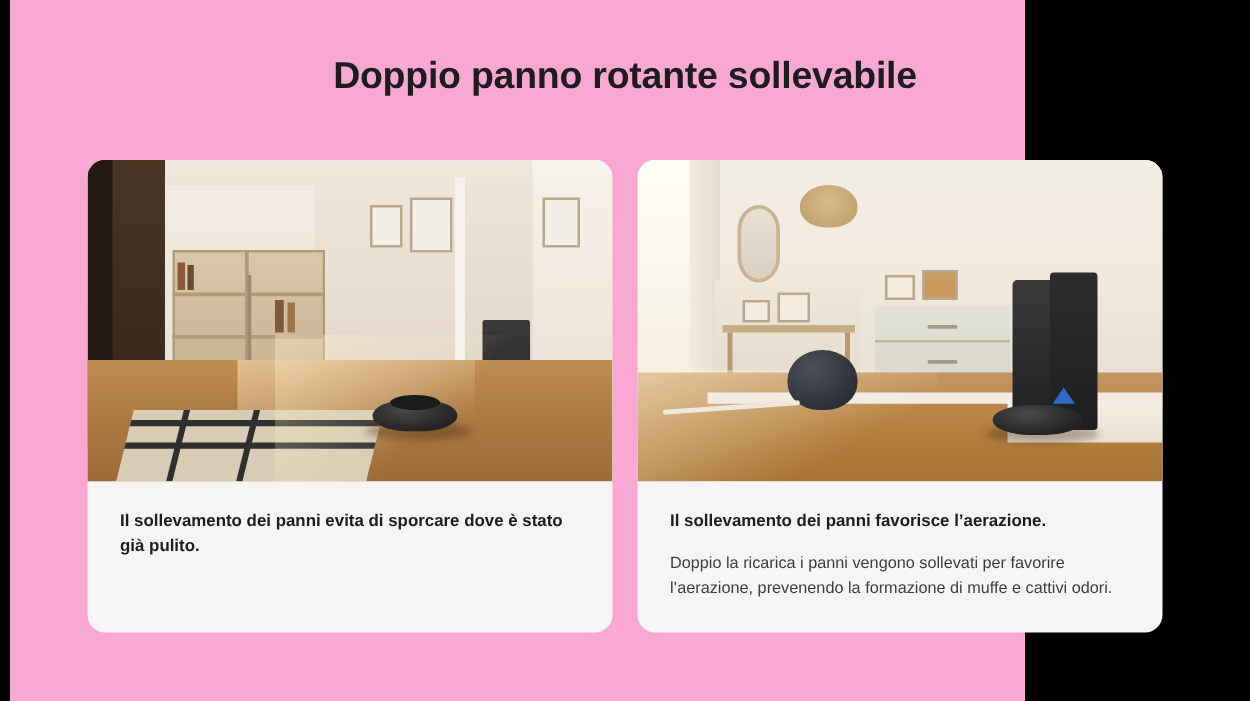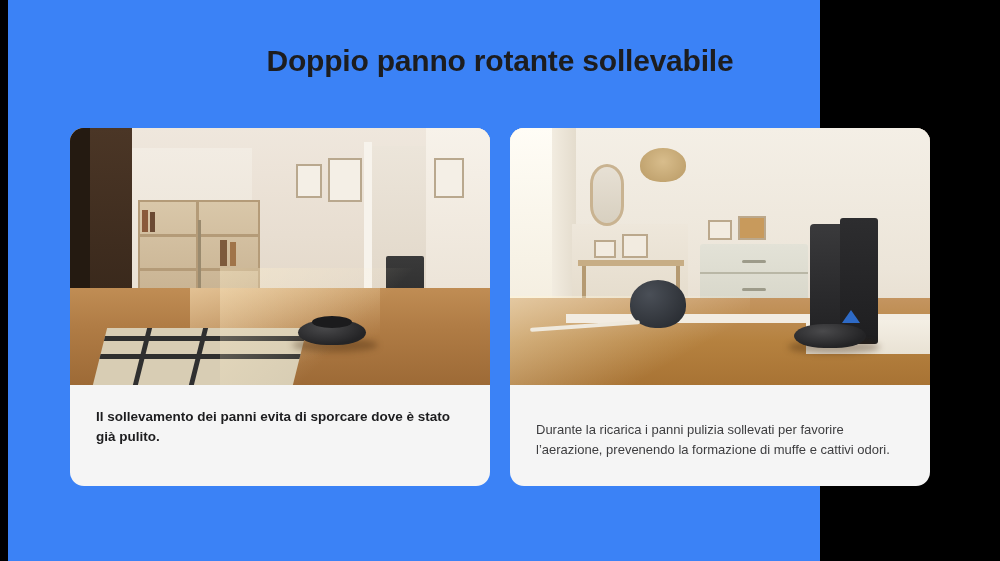--- a/index.html
+++ b/index.html
@@ -8,21 +8,21 @@
     height: 561px;
     overflow: hidden;
     background: #000000;
     font-family: "Liberation Sans", sans-serif;
   }
   .page {
     position: absolute;
     left: 0; top: 0;
     width: 828px;
     height: 561px;
-    background: #3b82f6;
+    background: #f9a8d4;
   }
   .bar-left {
     position: absolute;
     left: 0; top: 0;
     width: 8px; height: 561px;
     background: #000000;
   }
   .bar-right {
     position: absolute;
     right: 0; top: 0;
@@ -361,18 +361,19 @@
         <div class="p2-beanbag"></div>
         <div class="p2-cablewhite"></div>
 
         <div class="p2-dock"></div>
         <div class="p2-dock2"></div>
         <div class="p2-robot2-shadow"></div>
         <div class="p2-robot2"></div>
         <div class="p2-arrow"></div>
       </div>
       <div class="caption">
-        <div class="cap-body">Durante la ricarica i panni pulizia sollevati per favorire l’aerazione, prevenendo la formazione di muffe e cattivi odori.</div>
+        <div class="cap-head">Il sollevamento dei panni favorisce l’aerazione.</div>
+        <div class="cap-body">Doppio la ricarica i panni vengono sollevati per favorire l’aerazione, prevenendo la formazione di muffe e cattivi odori.</div>
       </div>
     </div>
 
   </div>
 </div>
 
 </body></html>

